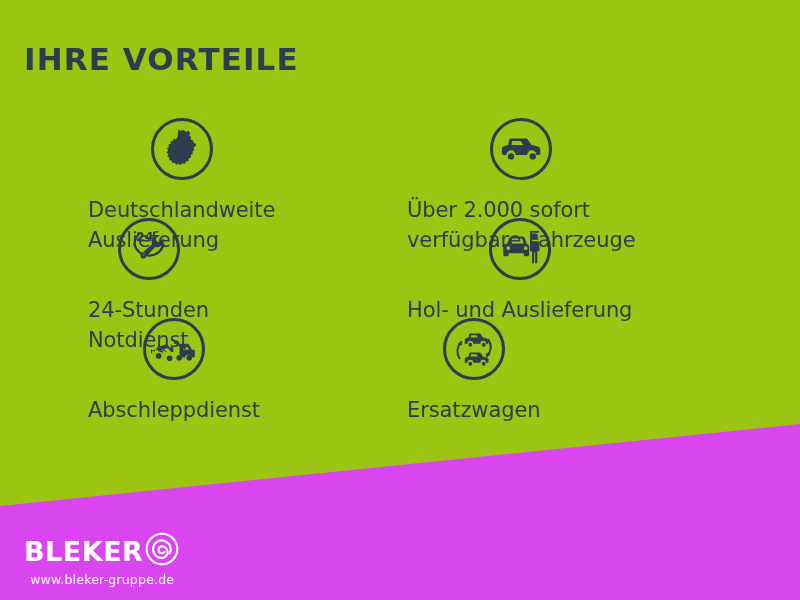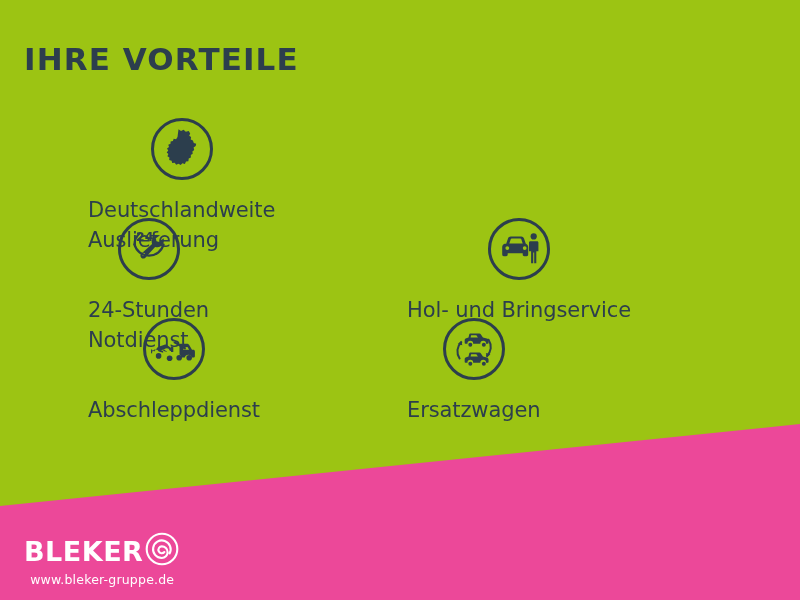--- a/index.html
+++ b/index.html
@@ -5,21 +5,21 @@
   html, body {
     margin: 0;
     padding: 0;
     background: #ffffff;
   }
   #slide {
     position: relative;
     width: 800px;
     height: 600px;
     overflow: hidden;
-    background: #ec4899;
+    background: #d946ef;
     font-family: "DejaVu Sans", sans-serif;
   }
 
   
   #green-panel {
     position: absolute;
     left: 0; top: 0;
     width: 800px;
     height: 510px;
     background: #9cc413;
@@ -141,20 +141,31 @@
       <div class="benefit col-left">
         <span class="icon-circle">
           <svg width="40" height="42" viewBox="0 0 40 42" aria-hidden="true">
             <path fill="#2c3e4d" d="M16.5 1.2 19 3.1l2.6-1.3 2.2 1.9 2.9-.6 1.5 2.3-1 2.4 1.9 1.2-.4 2.5 2.2 1 .9 2.6 2.4.6-.5 2.3-2.1 1.5.6 2.4-1.8 1.5.3 2.4-1.9 1.1.1 2.6-2.2 1.1-.3 2.7-2.4.2-1.1 2.4-2.5-.7-1.7 1.9-2.2-1.4-2.3 1.1-1.5-2-2.5.3-.6-2.4-2.4-.7.2-2.4-2-1.3 1-2.2-1.7-1.7 1.5-1.9-1.2-2.1 2-1.4-.7-2.3 2.2-.9.1-2.4 2.3-.3.8-2.3 2.4.4 1.4-2.1z"></path>
           </svg>
         </span>
         <span class="benefit-label">Deutschlandweite
 Auslieferung</span>
       </div>
 
+      <div class="benefit col-right">
+        <span class="icon-circle">
+          <svg width="42" height="26" viewBox="0 0 42 26" aria-hidden="true">
+            <path fill="#2c3e4d" d="M11 2.5h14.5c1.1 0 2 .5 2.6 1.4l3.3 4.9 6.3 1.6c1.6.4 2.7 1.8 2.7 3.5v3.4c0 .9-.7 1.6-1.6 1.6h-2.4a4.6 4.6 0 0 0-9.2 0H15.6a4.6 4.6 0 0 0-9.2 0H3.6c-1 0-1.7-.8-1.7-1.7v-3.9c0-1.5 1-2.9 2.5-3.3l3.7-1 1.1-5.1C9.4 3.1 10.1 2.5 11 2.5zm1.3 2.6-.9 3.9h11.9l-2.6-3.9H12.3z"></path>
+            <circle fill="#2c3e4d" cx="11" cy="20.4" r="3.2"></circle>
+            <circle fill="#2c3e4d" cx="32.8" cy="20.4" r="3.2"></circle>
+          </svg>
+        </span>
+        <span class="benefit-label">Über 2.000 sofort
+verfügbare Fahrzeuge</span>
+      </div>
 
     </div>
 
     <div class="benefit-row">
 
       <div class="benefit col-left">
         <span class="icon-circle">
           <svg width="44" height="44" viewBox="0 0 44 44" aria-hidden="true">
             <path fill="none" stroke="#2c3e4d" stroke-width="2.3" stroke-linecap="round" d="M7.5 17.5a15 15 0 0 0 29 0"></path>
             <path fill="none" stroke="#2c3e4d" stroke-width="2.3" stroke-linecap="round" d="M7.5 17.5a15 15 0 0 1 5-11"></path>
@@ -169,21 +180,21 @@
       <div class="benefit col-right">
         <span class="icon-circle">
           <svg width="44" height="34" viewBox="0 0 44 34" aria-hidden="true">
 
             <path fill="#2c3e4d" d="M9.2 11.8 11 6.4c.4-1.2 1.5-2 2.8-2h10.4c1.3 0 2.4.8 2.8 2l1.8 5.4c1.4.4 2.4 1.7 2.4 3.2v7.6c0 .9-.7 1.6-1.6 1.6h-2.3c-.9 0-1.6-.7-1.6-1.6v-1.4H10.7v1.4c0 .9-.7 1.6-1.6 1.6H6.8c-.9 0-1.6-.7-1.6-1.6V15c0-1.5 1-2.8 2.4-3.2zm3.1-.4h13.4l-1.5-4.3c-.1-.4-.5-.6-.9-.6H14.7c-.4 0-.8.2-.9.6l-1.5 4.3zM10.3 18a1.9 1.9 0 1 0 0-3.8 1.9 1.9 0 0 0 0 3.8zm17.4 0a1.9 1.9 0 1 0 0-3.8 1.9 1.9 0 0 0 0 3.8z"></path>
 
             <circle fill="#2c3e4d" cx="36.7" cy="4.4" r="3.1"></circle>
             <path fill="#2c3e4d" d="M33.3 9.2h6.8c.7 0 1.3.6 1.3 1.3v8.8h-2.1v11.9h-2.1V20.6h-1v10.6h-2.1V19.3h-2.1v-8.8c0-.7.6-1.3 1.3-1.3z"></path>
           </svg>
         </span>
-        <span class="benefit-label">Hol- und Bringservice</span>
+        <span class="benefit-label">Hol- und Auslieferung</span>
       </div>
 
     </div>
 
     <div class="benefit-row">
 
       <div class="benefit col-left">
         <span class="icon-circle">
           <svg width="46" height="28" viewBox="0 0 46 28" aria-hidden="true">
 

